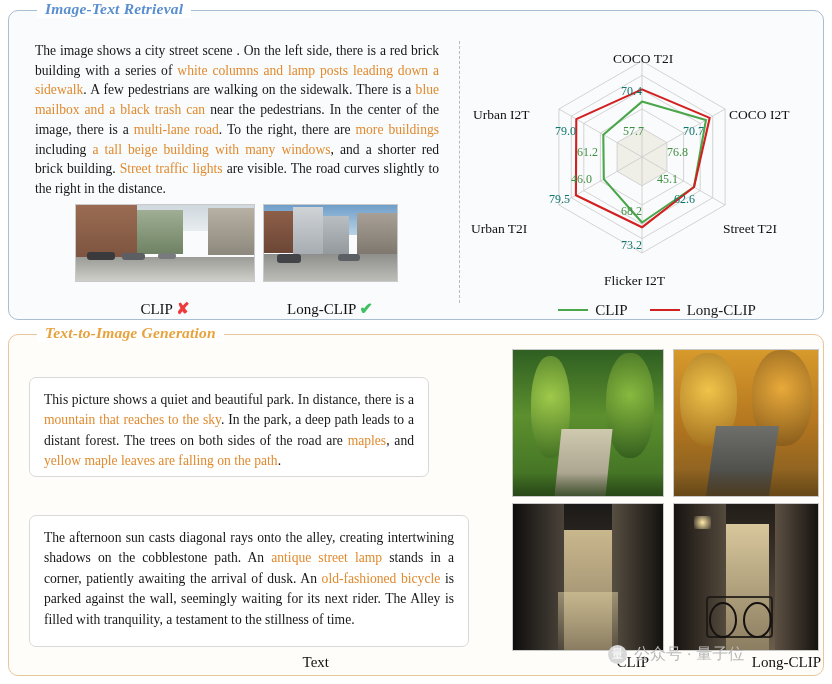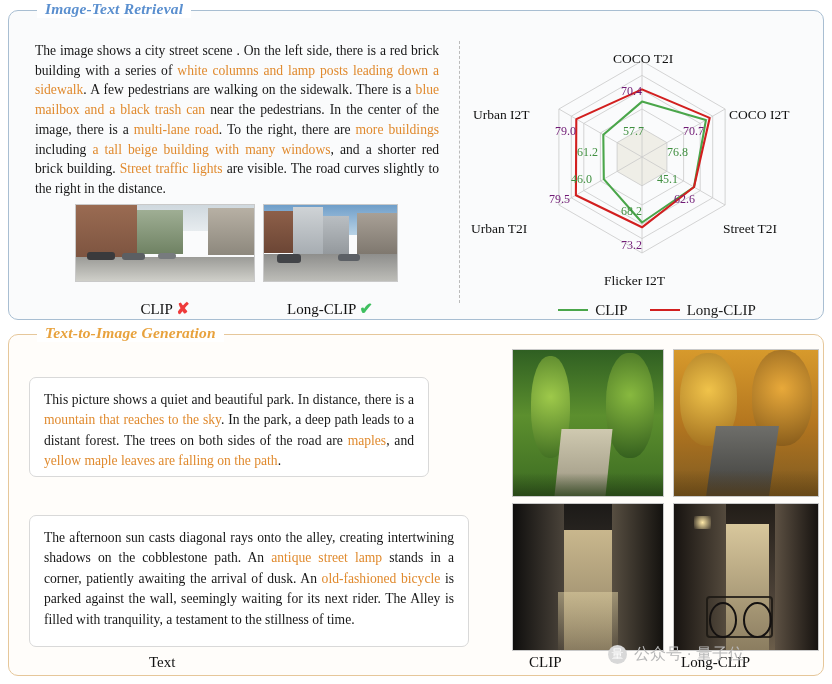--- a/index.html
+++ b/index.html
@@ -85,21 +85,21 @@
 
   
   #radar-wrap{position:absolute;left:452px;top:18px;width:362px;height:262px;}
   #radar-svg{position:absolute;left:0;top:0;}
   .ax-label{
     position:absolute;font-size:13.5px;color:#111;white-space:nowrap;
   }
   .val-label{
     position:absolute;font-size:12px;color:#3a3a3a;white-space:nowrap;
   }
-  .val-red{color:#701a75;}
+  .val-red{color:#0f766e;}
   .val-green{color:#3f8f3f;}
 
   
   #radar-legend{
     position:absolute;left:528px;top:288px;width:240px;height:22px;
     display:flex;align-items:center;justify-content:center;gap:22px;
     font-size:15px;
   }
   .leg-item{display:flex;align-items:center;gap:7px;}
   .leg-line{display:inline-block;width:30px;height:0;border-top:2.4px solid #000;}
@@ -127,21 +127,21 @@
     border:1px solid #c9c9c9;
     box-sizing:border-box;
     overflow:hidden;
   }
   #gen-img-tl{left:503px;top:14px;width:152px;height:148px;}
   #gen-img-tr{left:664px;top:14px;width:146px;height:148px;}
   #gen-img-bl{left:503px;top:168px;width:152px;height:148px;}
   #gen-img-br{left:664px;top:168px;width:146px;height:148px;}
 
   .gen-label{
-    position:absolute;font-size:15px;color:#111;text-align:left;
+    position:absolute;font-size:15px;color:#111;text-align:right;
   }
   #gen-label-text{left:140px;top:319px;width:180px;}
   #gen-label-clip{left:520px;top:319px;width:120px;}
   #gen-label-longclip{left:672px;top:319px;width:140px;}
 
   
   #watermark{
     position:absolute;left:608px;top:644px;
     display:flex;align-items:center;gap:7px;
     font-family:"Liberation Sans", sans-serif;

